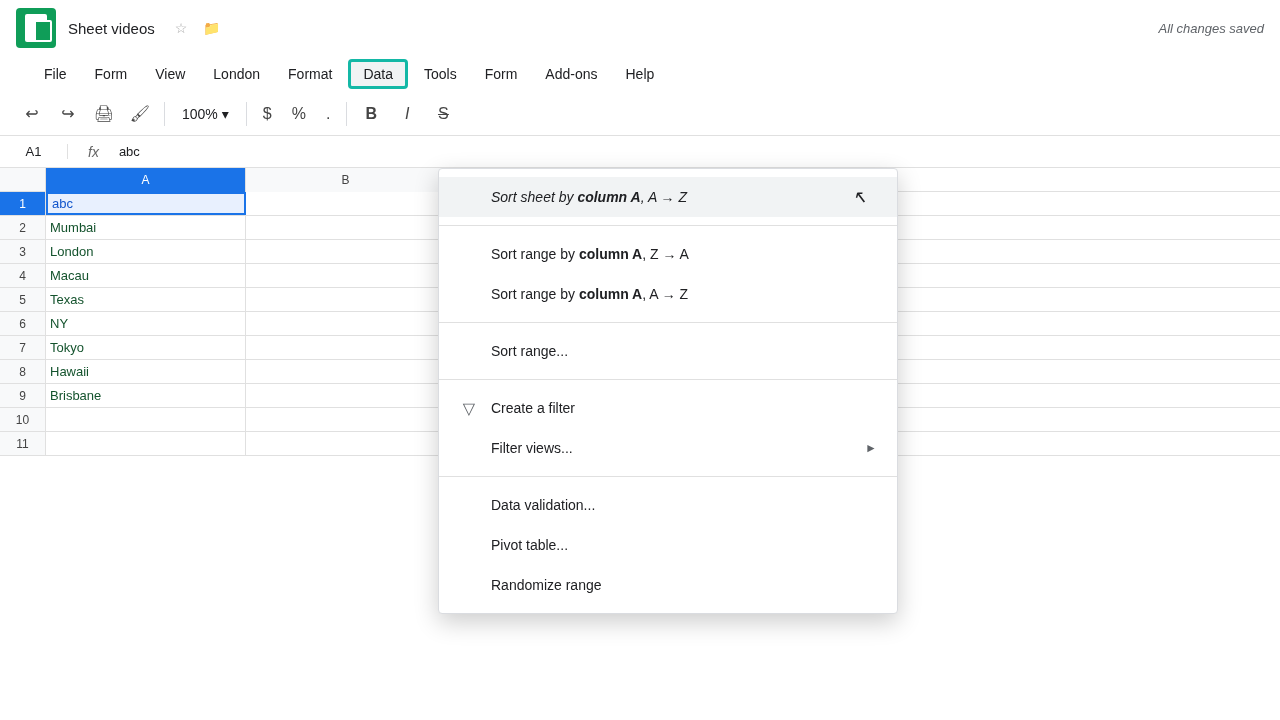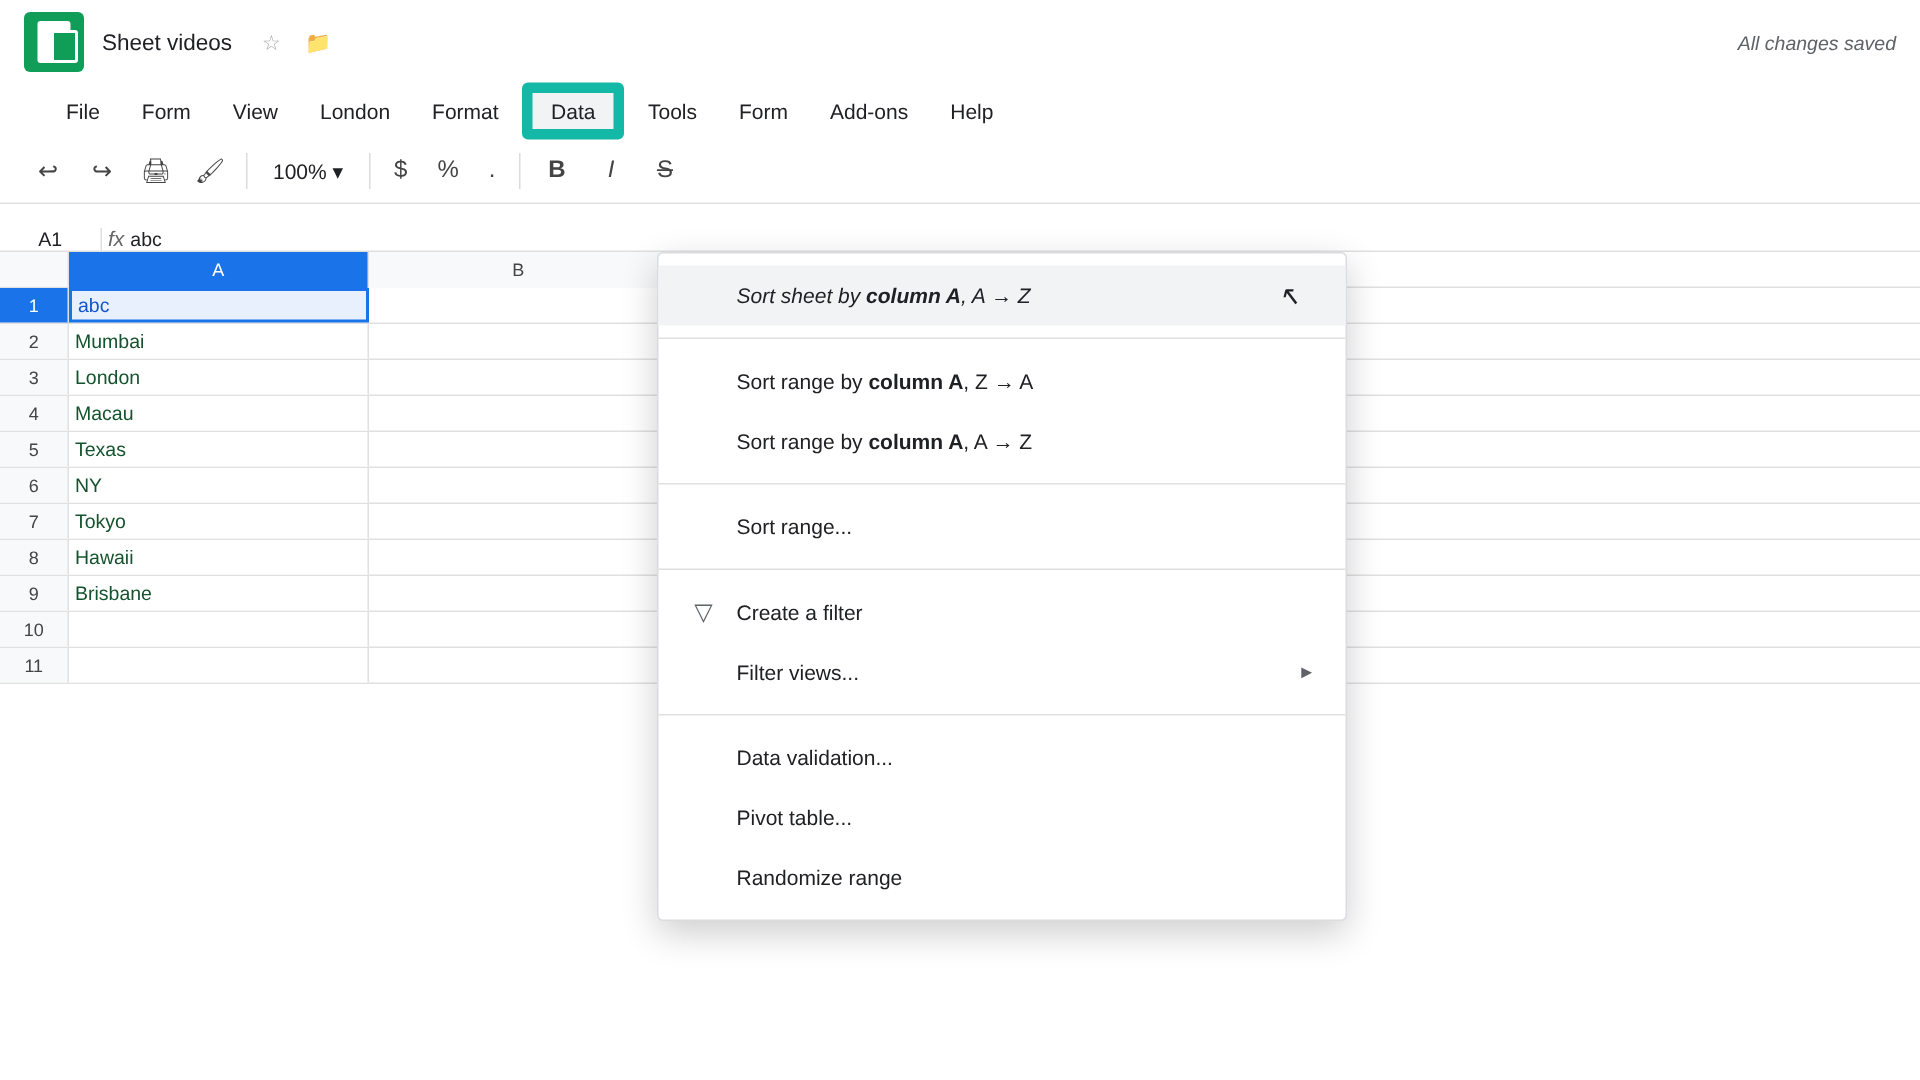--- a/index.html
+++ b/index.html
@@ -94,25 +94,25 @@
       font-size: 16px;
       color: #444;
     }
     .bold-btn { font-weight: bold; font-size: 16px; }
     .italic-btn { font-style: italic; font-size: 16px; }
     .strikethrough-btn { text-decoration: line-through; font-size: 16px; }
 
     
     .formula-bar {
       display: flex;
-      align-items: flex-end;
+      align-items: center;
       height: 32px;
       border-bottom: 1px solid #e0e0e0;
       padding: 0 8px;
-      gap: 4px;
+      gap: 20px;
     }
     .cell-ref {
       width: 60px;
       text-align: center;
       font-size: 13px;
       color: #202124;
       border-right: 1px solid #e0e0e0;
       padding-right: 8px;
     }
     .fx-label {
@@ -240,21 +240,21 @@
   <span class="folder-icon">📁</span>
   <span class="saved-text">All changes saved</span>
 </div>
 
 <div class="menu-bar">
   <div class="menu-item">File</div>
   <div class="menu-item">Form</div>
   <div class="menu-item">View</div>
   <div class="menu-item">London</div>
   <div class="menu-item">Format</div>
-  <div class="menu-item data-active" style="background:#f1f3f4; border:7px solid #14b8a6;">Data</div>
+  <div class="menu-item data-active" style="background:#f1f3f4; border:3px solid #14b8a6;">Data</div>
   <div class="menu-item">Tools</div>
   <div class="menu-item">Form</div>
   <div class="menu-item">Add-ons</div>
   <div class="menu-item">Help</div>
 </div>
 
 <div class="toolbar">
   <div class="toolbar-btn">↩</div>
   <div class="toolbar-btn">↪</div>
   <div class="toolbar-btn">🖨</div>

